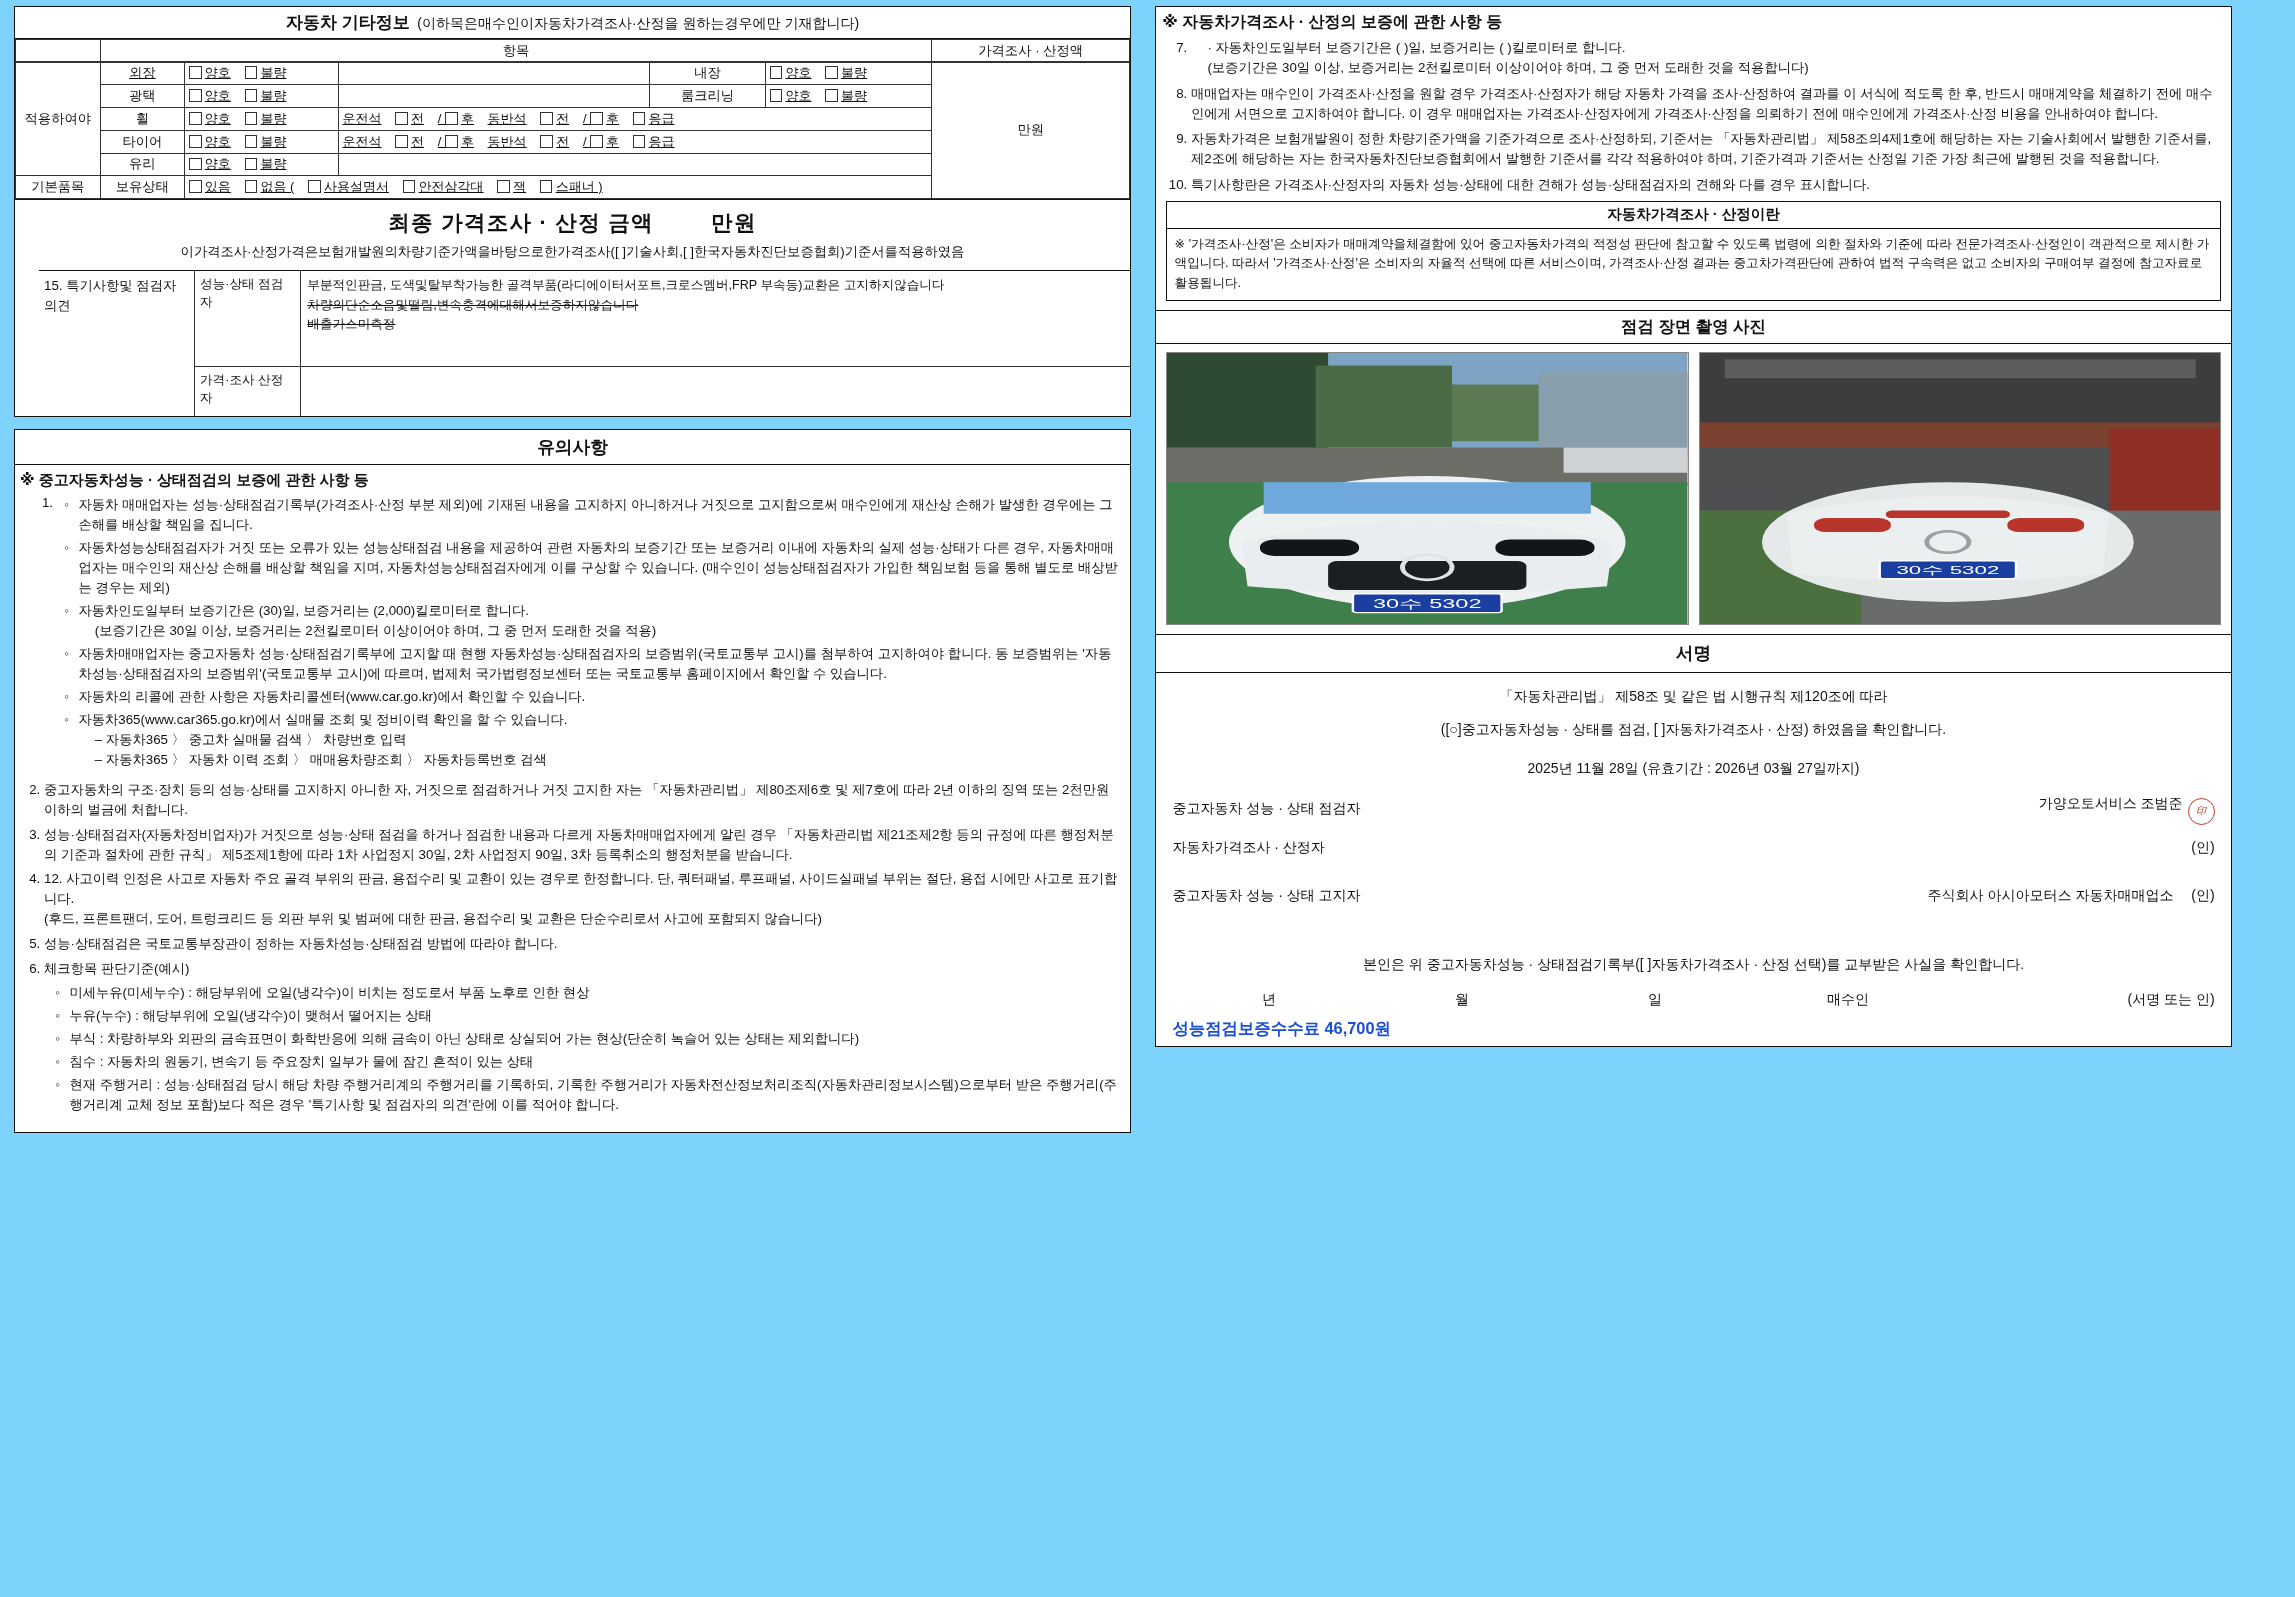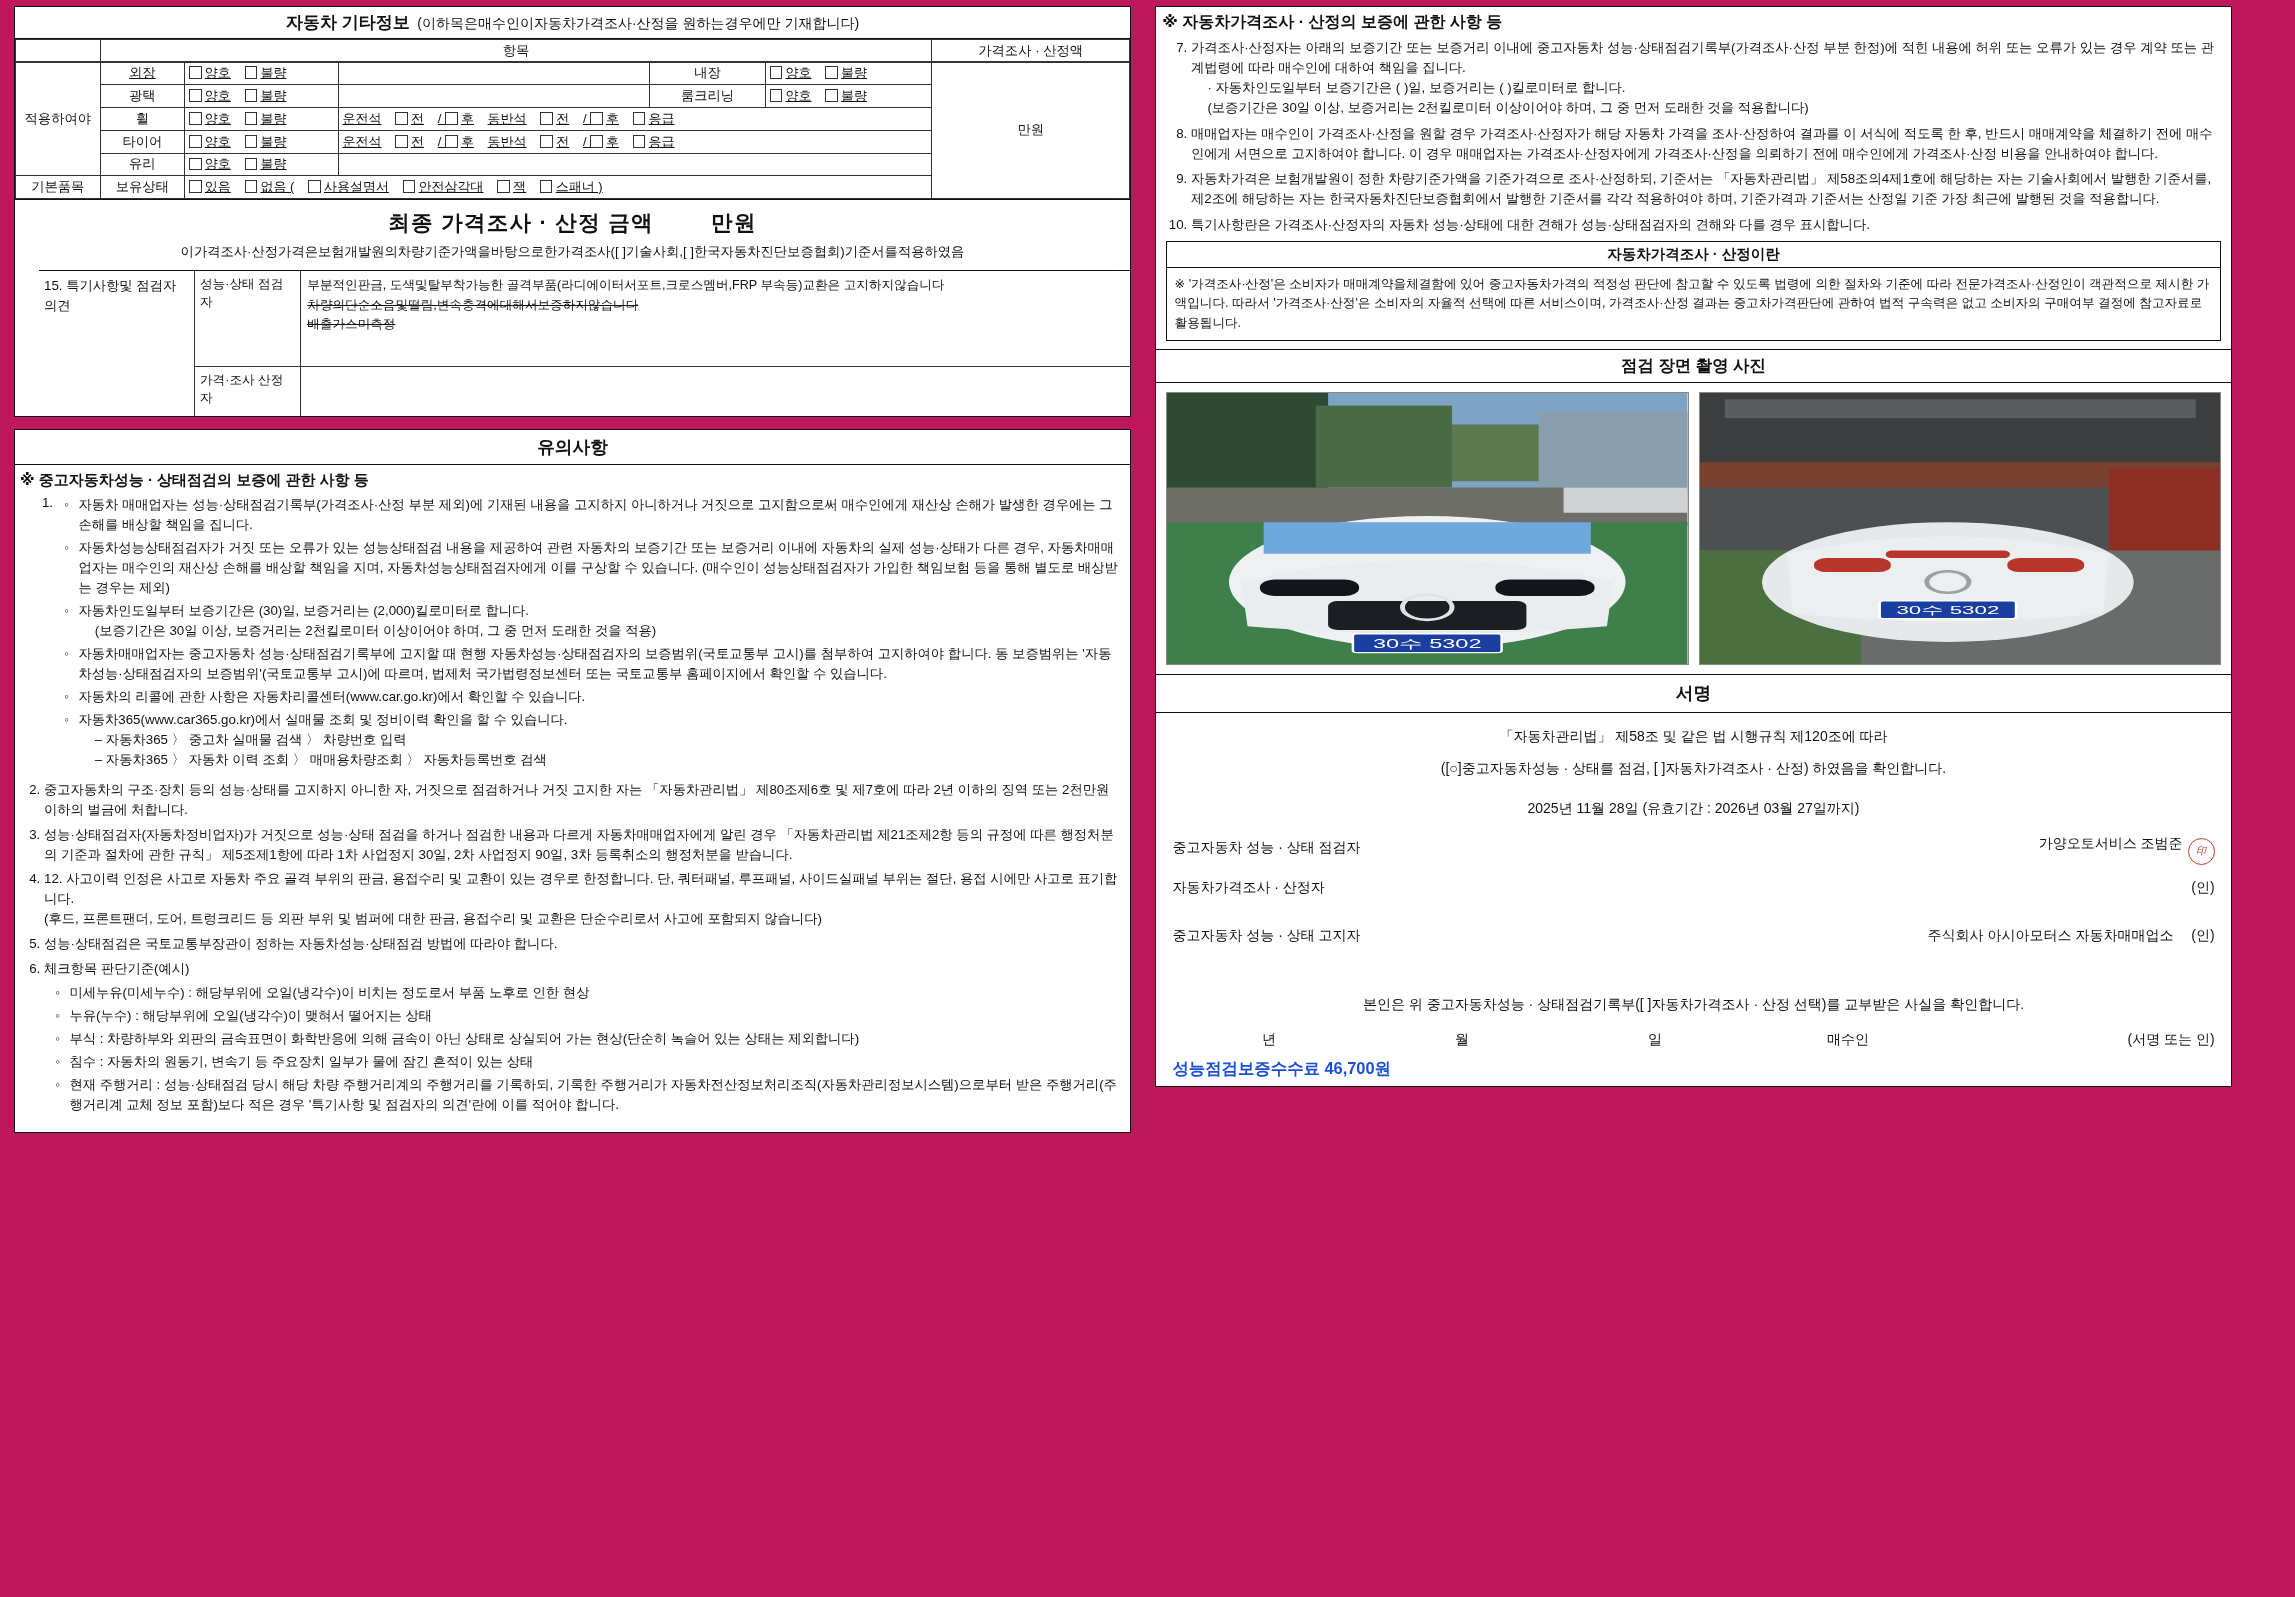--- a/index.html
+++ b/index.html
@@ -1,17 +1,17 @@
 <!DOCTYPE html>
 <html lang="ko" style="font-size:10px"><head>
 <meta charset="utf-8">
 <style>
   html,body{margin:0;padding:0;background:#ffffff;}
   body{font-family:"Liberation Sans","DejaVu Sans",sans-serif;color:#111;}
-  .page{position:relative;width:2295px;height:1597px;background:#be185d;}
+  .page{position:relative;width:2295px;height:1597px;background:#7dd3fc;}
   .col-left{position:absolute;left:14px;top:6.3px;width:1117px;}
   .col-right{position:absolute;left:1155px;top:6.3px;width:1077px;}
 
   .box{border:1.3px solid #111;background:#fff;}
   .hdr-sm{font-size:14px;font-weight:normal;}
 
   table{border-collapse:collapse;width:100%;}
   td,th{border:0.6px solid #333;padding:1.9px 3.8px;font-size:13.3px;vertical-align:middle;}
   .c{text-align:center;}
 
@@ -240,21 +240,20 @@
       <div style="height:11.4px;"></div>
     </div>
   </div>
 
   <div class="col-right">
 
     <div class="box">
       <div class="r-sec-h">※ 자동차가격조사 · 산정의 보증에 관한 사항 등</div>
       <ol class="rlist" start="7" style="padding-right:12.6px;">
         <li>
-          <span>가격조사·산정자는 아래의 보증기간 또는 보증거리 이내에 중고자동차 성능·상태점검기록부(가격조사·산정 부분 한정)에 적힌 내용에 허위 또는 오류가 있는 경우 계약 또는 관계법령에 따라 매수인에 대하여 책임을 집니다.</span>
           <span class="indent">· 자동차인도일부터 보증기간은 (  )일, 보증거리는 (  )킬로미터로 합니다.</span>
           <span class="indent">(보증기간은 30일 이상, 보증거리는 2천킬로미터 이상이어야 하며, 그 중 먼저 도래한 것을 적용합니다)</span>
         </li>
         <li>매매업자는 매수인이 가격조사·산정을 원할 경우 가격조사·산정자가 해당 자동차 가격을 조사·산정하여 결과를 이 서식에 적도록 한 후, 반드시 매매계약을 체결하기 전에 매수인에게 서면으로 고지하여야 합니다. 이 경우 매매업자는 가격조사·산정자에게 가격조사·산정을 의뢰하기 전에 매수인에게 가격조사·산정 비용을 안내하여야 합니다.</li>
         <li>자동차가격은 보험개발원이 정한 차량기준가액을 기준가격으로 조사·산정하되, 기준서는 「자동차관리법」 제58조의4제1호에 해당하는 자는 기술사회에서 발행한 기준서를, 제2조에 해당하는 자는 한국자동차진단보증협회에서 발행한 기준서를 각각 적용하여야 하며, 기준가격과 기준서는 산정일 기준 가장 최근에 발행된 것을 적용합니다.</li>
         <li>특기사항란은 가격조사·산정자의 자동차 성능·상태에 대한 견해가 성능·상태점검자의 견해와 다를 경우 표시합니다.</li>
       </ol>
 
       <div class="defbox">
         <div class="dh">자동차가격조사 · 산정이란</div>

